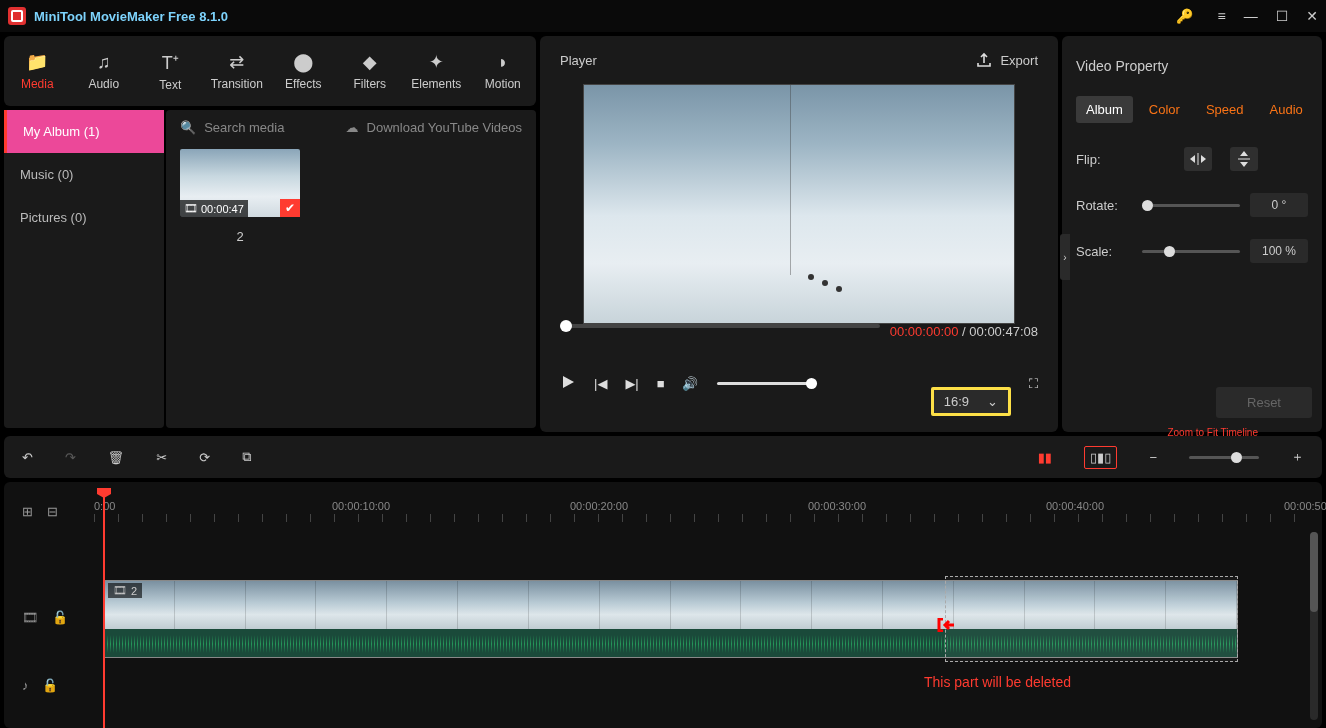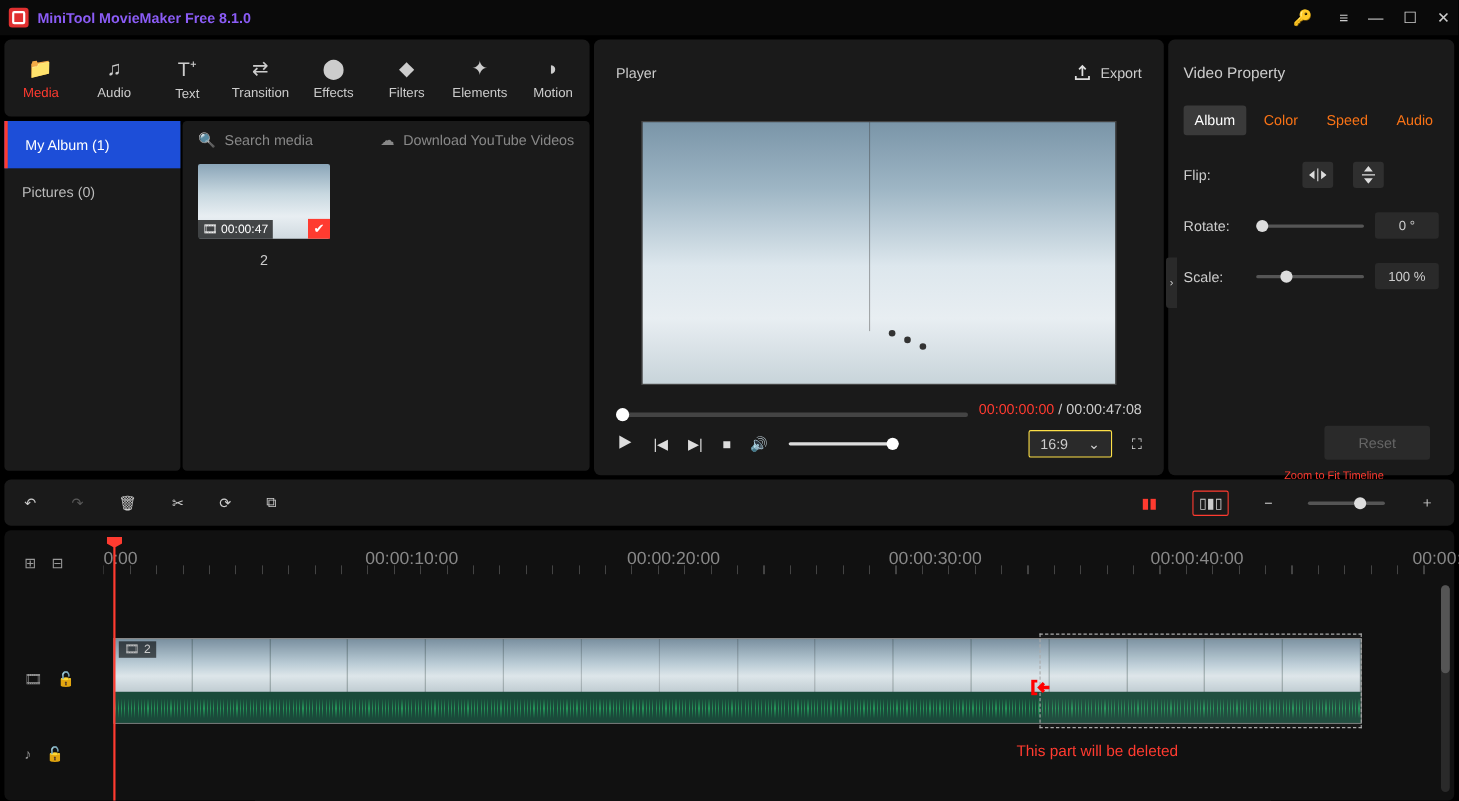--- a/index.html
+++ b/index.html
@@ -1,85 +1,85 @@
 <!DOCTYPE html>
 <html><head>
 <meta charset="utf-8">
 <style>
 * { margin:0; padding:0; box-sizing:border-box; font-family:"Segoe UI",Arial,sans-serif; }
 body { background:#000; color:#ccc; font-size:13px; width:1326px; height:728px; overflow:hidden; position:relative; }
 .titlebar { height:32px; background:#0a0a0a; display:flex; align-items:center; padding:0 8px; }
 .titlebar .logo { width:18px; height:18px; background:#e03030; border-radius:3px; margin-right:8px; position:relative; }
 .titlebar .logo::after { content:""; position:absolute; inset:3px; border:2px solid #fff; border-radius:2px; }
-.titlebar .title { color:#8b5cf6; font-weight:600; flex:1; }
+.titlebar .title { color:#7dd3fc; font-weight:600; flex:1; }
 .titlebar .win { display:flex; gap:18px; align-items:center; }
 .titlebar .win span { color:#ccc; cursor:pointer; font-size:14px; }
 .key-ico { color:#f1c40f; margin-right:6px; }
 .main { display:flex; height:400px; }
 .left { width:540px; display:flex; flex-direction:column; }
 .tabs { height:70px; background:#1a1a1a; display:flex; align-items:center; border-radius:6px; margin:4px 4px 0 4px; }
 .tab { flex:1; text-align:center; font-size:12px; color:#ccc; cursor:pointer; padding:6px 0; }
 .tab.active { color:#ff3b30; }
 .tab .ico { font-size:18px; display:block; margin-bottom:4px; }
 .leftbody { flex:1; display:flex; margin:4px; gap:2px; }
 .sidebar { width:160px; background:#1a1a1a; border-radius:4px; }
 .sidebar .item { padding:14px 16px; color:#bbb; cursor:pointer; font-size:13px; }
-.sidebar .item.active { background:#1d4ed8; border-left:3px solid #ff3b30; color:#fff; }
+.sidebar .item.active { background:#ec4899; border-left:3px solid #ff3b30; color:#fff; }
 .mediapanel { flex:1; background:#1a1a1a; border-radius:4px; padding:10px 14px; }
 .mediahdr { display:flex; align-items:center; margin-bottom:14px; color:#888; gap:8px; }
 .mediahdr .search { flex:1; }
 .mediagrid { display:flex; gap:20px; }
 .import { width:120px; text-align:center; }
 .import .box { border:1px dashed #555; border-radius:4px; height:68px; display:flex; align-items:center; justify-content:center; margin-bottom:12px; cursor:pointer; }
 .import .box svg { fill:#aaa; }
 .clip { width:120px; text-align:center; }
 .clip .thumb { height:68px; background:linear-gradient(#8aa5b8 0%,#c8d8e0 40%,#e8eef2 70%,#d0dae0 100%); border-radius:2px; position:relative; margin-bottom:12px; cursor:pointer; }
 .clip .thumb .dur { position:absolute; bottom:0; left:0; background:rgba(0,0,0,.7); color:#fff; font-size:11px; padding:2px 4px; display:flex; align-items:center; gap:3px; }
 .clip .thumb .chk { position:absolute; bottom:0; right:0; width:20px; height:18px; background:#ff3b30; display:flex; align-items:center; justify-content:center; color:#fff; font-size:12px; }
 .player { flex:1; background:#1a1a1a; margin:4px 2px 0 0; border-radius:6px; display:flex; flex-direction:column; }
 .playerhdr { height:60px; display:flex; align-items:center; padding:0 20px; justify-content:space-between; }
 .export { display:flex; align-items:flex-end; gap:8px; cursor:pointer; }
 .preview { flex:1; display:flex; align-items:center; justify-content:center; }
 .preview .img { width:432px; height:240px; background:linear-gradient(#7a95a8 0%,#9db5c4 25%,#dde7ed 55%,#e8eef2 75%,#c8d4da 100%); position:relative; border:1px solid #444; }
 .preview .img::before { content:""; position:absolute; top:0; left:48%; width:1px; height:80%; background:rgba(60,60,60,.4); }
 .preview .img::after { content:""; position:absolute; bottom:18%; left:52%; width:6px; height:6px; background:#333; border-radius:50%; box-shadow:14px 6px 0 #333, 28px 12px 0 #333; }
-.scrub { padding:0 20px; display:flex; align-items:flex-end; gap:10px; }
+.scrub { padding:0 20px; display:flex; align-items:flex-start; gap:10px; }
 .scrub .track { flex:1; height:4px; background:#444; border-radius:2px; position:relative; }
 .scrub .track::before { content:""; position:absolute; left:0; top:-4px; width:12px; height:12px; background:#fff; border-radius:50%; }
 .scrub .time { font-size:13px; }
 .scrub .cur { color:#ff3b30; }
 .controls { padding:12px 20px 16px; display:flex; align-items:center; gap:18px; }
 .controls .btn { cursor:pointer; color:#ddd; }
 .controls .vol { width:100px; height:3px; background:#ddd; border-radius:2px; position:relative; }
 .controls .vol::after { content:""; position:absolute; right:0; top:-4px; width:11px; height:11px; background:#fff; border-radius:50%; }
 .controls .spacer { flex:1; }
-.controls .aspect { background:#2a2a2a; border:1px solid #fde047; padding:4px 10px; border-radius:2px; display:flex; gap:18px; }
+.controls .aspect { background:#2a2a2a; border:3px solid #fde047; padding:4px 10px; border-radius:2px; display:flex; gap:18px;margin-top:36px; }
 .props { width:260px; background:#1a1a1a; margin:4px 4px 0 2px; border-radius:6px; padding:0 14px; position:relative; }
 .props .hdr { height:60px; display:flex; align-items:center; font-size:14px; }
 .proptabs { display:flex; gap:6px; margin-bottom:24px; }
 .proptabs .pt { padding:6px 10px; border-radius:3px; cursor:pointer; color:#f97316; font-size:13px; }
 .proptabs .pt.active { background:#3a3a3a; color:#fff; }
 .prop-row { display:flex; align-items:center; margin-bottom:22px; gap:10px; }
 .prop-row .lbl { width:56px; color:#ccc; }
 .prop-row .flipbtn { width:28px; height:24px; background:#2f2f2f; border-radius:3px; display:flex; align-items:center; justify-content:center; cursor:pointer; margin-left:8px; }
 .prop-row .slider { flex:1; height:3px; background:#555; border-radius:2px; position:relative; }
 .prop-row .slider .knob { position:absolute; top:-4px; width:11px; height:11px; background:#ddd; border-radius:50%; }
 .prop-row .val { width:58px; background:#2a2a2a; text-align:center; padding:5px 0; border-radius:3px; font-size:12px; }
-.reset { position:absolute; bottom:14px; right:22px; left:auto; background:#2a2a2a; color:#666; width:96px; text-align:center; padding:8px 13px; border-radius:3px; cursor:pointer; }
+.reset { position:absolute; bottom:14px; right:10px; left:auto; background:#2a2a2a; color:#666; width:96px; text-align:center; padding:8px 13px; border-radius:3px; cursor:pointer; }
 .expand-handle { position:absolute; left:-2px; top:50%; width:10px; height:46px; background:#2a2a2a; border-radius:3px 0 0 3px; display:flex; align-items:center; justify-content:center; font-size:10px; cursor:pointer; }
 .annot-zoom { position:absolute; top:427px; right:68px; color:#ff3b30; font-size:10px; z-index:5; }
 .tlbar { height:42px; background:#1a1a1a; margin:4px; border-radius:6px; display:flex; align-items:center; padding:0 18px; gap:32px; }
 .tlbar .ico { cursor:pointer; color:#ccc; }
 .tlbar .spacer { flex:1; }
 .tlbar .zoomfit { border:1px solid #ff3b30; padding:3px 5px; border-radius:2px; }
 .tlbar .ztrack { width:70px; height:3px; background:#555; position:relative; border-radius:2px; }
 .tlbar .ztrack::after { content:""; position:absolute; left:60%; top:-4px; width:11px; height:11px; background:#ddd; border-radius:50%; }
 .timeline { background:#111; margin:0 4px 4px; border-radius:6px; position:relative; height:246px; }
 .ruler { position:absolute; top:0; left:90px; right:10px; height:40px; }
-.ruler .tick { position:absolute; top:18px; font-size:16px; color:#888; }
+.ruler .tick { position:absolute; top:18px; font-size:11px; color:#888; }
 .ruler .minors { position:absolute; top:32px; left:0; right:0; height:8px; background:repeating-linear-gradient(90deg,#444 0,#444 1px,transparent 1px,transparent 24px); }
 .tl-left { position:absolute; left:0; top:0; width:90px; height:100%; }
 .tl-left .row { position:absolute; left:18px; display:flex; gap:14px; color:#999; }
 .playhead { position:absolute; left:99px; top:8px; bottom:0; width:2px; background:#ff3b30; z-index:3; }
 .playhead::before { content:""; position:absolute; top:-2px; left:-6px; width:14px; height:10px; background:#ff3b30; clip-path:polygon(0 0,100% 0,100% 60%,50% 100%,0 60%); }
 .track-v { position:absolute; left:99px; top:98px; height:78px; right:18px; }
 .clipbar { position:absolute; left:0; top:0; height:78px; border:1px solid #888; background:#1e3a32; width:1135px; overflow:hidden; }
 .clipbar .thumbs { height:48px; display:flex; }
 .clipbar .thumbs div { flex:1; background:linear-gradient(#7a90a0 0%,#b8cad4 45%,#dde6ea 70%,#c0ccd2 100%); border-right:1px solid rgba(0,0,0,.15); }
 .clipbar .wave { height:30px; background:linear-gradient(#1a4a3a,#1a4a3a); position:relative; }
@@ -117,20 +117,21 @@
       <div class="tab"><span class="ico">T⁺</span><span>Text</span></div>
       <div class="tab"><span class="ico">⇄</span><span>Transition</span></div>
       <div class="tab"><span class="ico">⬤</span><span>Effects</span></div>
       <div class="tab"><span class="ico">◆</span><span>Filters</span></div>
       <div class="tab"><span class="ico">✦</span><span>Elements</span></div>
       <div class="tab"><span class="ico">◗</span><span>Motion</span></div>
     </div>
     <div class="leftbody">
       <div class="sidebar">
         <div class="item active">My Album (1)</div>
+        <div class="item">Music (0)</div>
         <div class="item">Pictures (0)</div>
       </div>
       <div class="mediapanel">
         <div class="mediahdr">
           <span>🔍</span>
           <span class="search">Search media</span>
           <span>☁</span>
           <span>Download YouTube Videos</span>
         </div>
         <div class="mediagrid">

